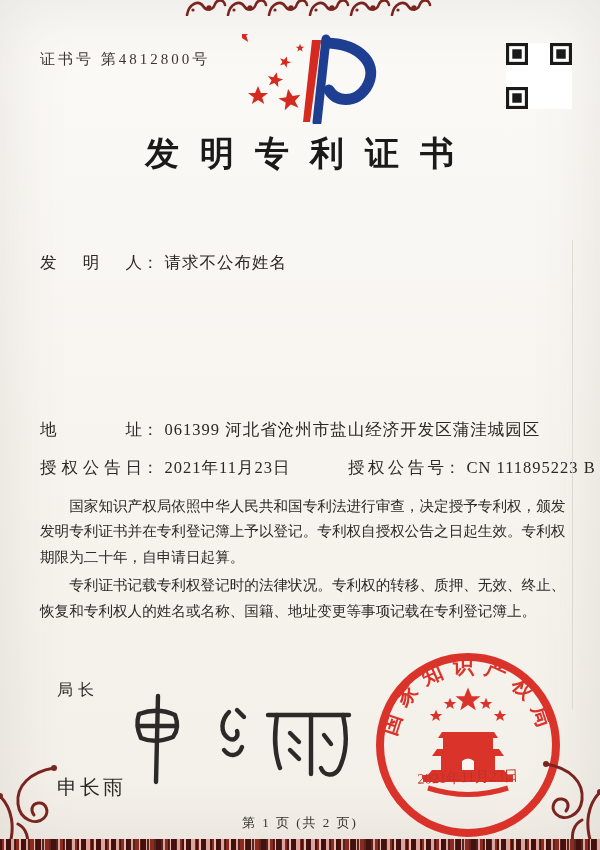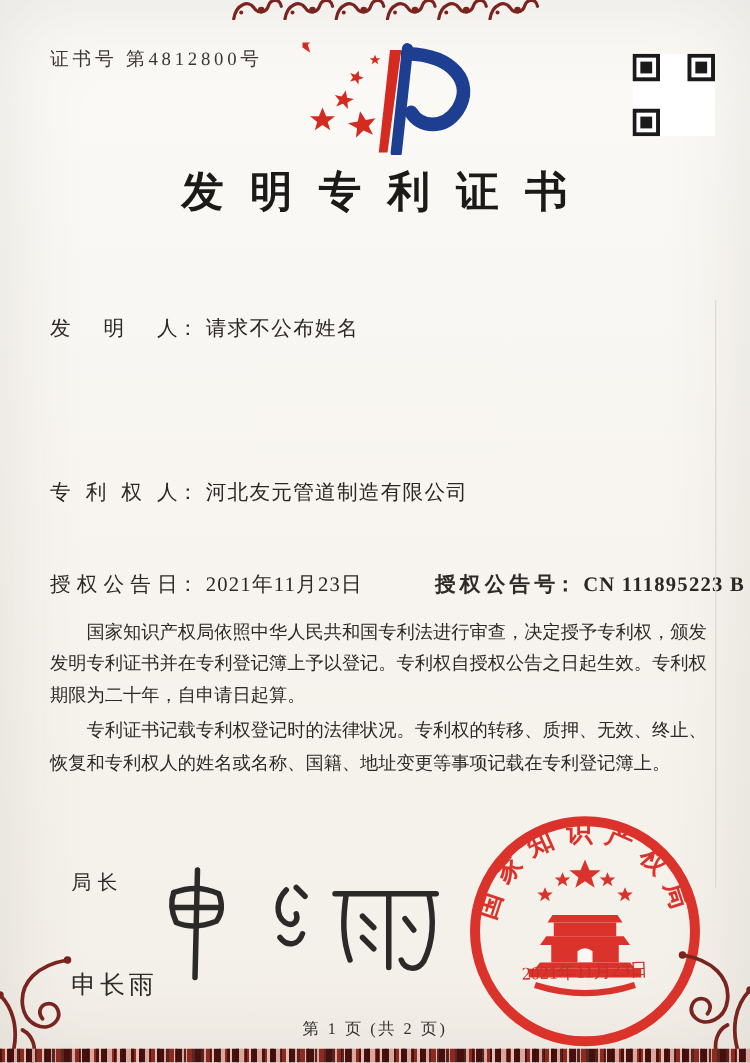--- a/index.html
+++ b/index.html
@@ -1,37 +1,37 @@
 <!DOCTYPE html>
 <html><head>
 <meta charset="utf-8">
 <style>
   html,body{margin:0;padding:0;background:#d9d6d0;font-family:"Liberation Serif","DejaVu Serif",serif;}
   #page{position:relative;width:600px;height:850px;margin:0 auto;overflow:hidden;
         background:linear-gradient(180deg,#fbfaf7 0%,#f7f4ef 55%,#f3efe8 100%);
         box-shadow:inset 0 0 70px rgba(95,85,70,.13);color:#2e2a28;}
   .abs{position:absolute;}
   
-  #cert-no{left:40px;top:38px;font-size:15px;letter-spacing:3px;color:#3b3633;}
+  #cert-no{left:40px;top:50px;font-size:15px;letter-spacing:3px;color:#3b3633;}
   
   #title{left:0;top:131px;width:100%;text-align:center;font-size:34px;font-weight:600;
          letter-spacing:21px;margin-left:10px;color:#1c1a19;}
   
   .row{position:absolute;left:40px;white-space:nowrap;font-size:16.5px;}
   .lbl{display:inline-block;width:102px;text-align:justify;text-align-last:justify;color:#2b2725;}
   .colon{margin-right:6px;}
   .val{letter-spacing:1px;color:#2b2725;}
-  .row2{position:absolute;left:308px;top:0;white-space:nowrap;font-weight:bold;}
+  .row2{position:absolute;left:308px;top:0;white-space:nowrap;}
   .lbl2{display:inline-block;width:96px;text-align:justify;text-align-last:justify;}
   
   #paras{left:40px;top:494px;width:526px;}
   #paras p{margin:0 0 3px;text-indent:2em;font-size:14.6px;line-height:1.74;
            color:#2d2927;}
   
-  #signer-title{left:57px;top:696px;font-size:16px;letter-spacing:5px;}
+  #signer-title{left:57px;top:680px;font-size:16px;letter-spacing:5px;}
   #signer-name{left:57px;top:755px;font-size:20px;letter-spacing:3px;margin-top:19px;}
   
   #footer{left:0;top:814px;width:100%;text-align:center;font-size:13px;letter-spacing:2px;color:#35312e;}
   
   #bottom-bar{left:0;bottom:0;width:600px;height:11px;
     background:
       repeating-linear-gradient(90deg,rgba(60,14,10,.85) 0 2px,transparent 2px 7px),
       repeating-linear-gradient(90deg,#8c2a20 0 4px,#e3bdb4 4px 6px,#45100d 6px 11px,#d9a79e 11px 15px);}
   #right-line{left:572px;top:240px;width:1px;height:470px;background:#d8d3cc;opacity:.8;}
   svg{display:block;}
@@ -97,22 +97,22 @@
       </g>
       <g id="qr-modules"></g>
     </g>
   </svg>
 
   <div class="abs" id="title">发明专利证书</div>
 
   <div class="row" style="top:252px">
     <span class="lbl">发明人</span><span class="colon">：</span><span class="val">请求不公布姓名</span>
   </div>
-  <div class="row" style="top:383px">
-    <span class="lbl">专利权人</span><span class="colon">：</span><span class="val">河北友元管道制造有限公司</span>
+  <div class="row" style="top:419px">
+    <span class="lbl">地址</span><span class="colon">：</span><span class="val">061399 河北省沧州市盐山经济开发区蒲洼城园区</span>
   </div>
   <div class="row" style="top:457px">
     <span class="lbl">授权公告日</span><span class="colon">：</span><span class="val">2021年11月23日</span>
     <span class="row2">
       <span class="lbl2">授权公告号</span><span class="colon">：</span><span class="val">CN 111895223 B</span>
     </span>
   </div>
 
   <div class="abs" id="paras">
     <p>国家知识产权局依照中华人民共和国专利法进行审查，决定授予专利权，颁发发明专利证书并在专利登记簿上予以登记。专利权自授权公告之日起生效。专利权期限为二十年，自申请日起算。</p>

